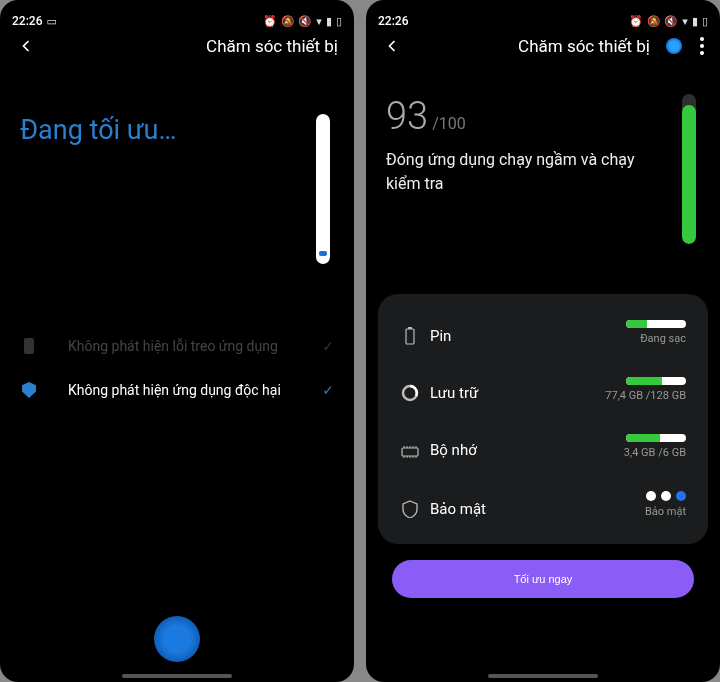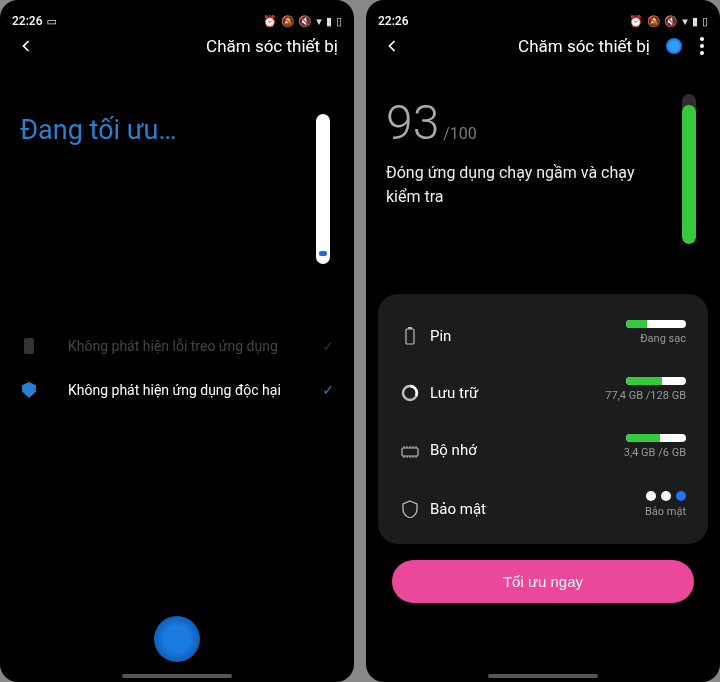--- a/index.html
+++ b/index.html
@@ -127,21 +127,21 @@
 
   
   .hero-right {
     padding: 30px 20px 0 20px;
     display: flex;
     gap: 12px;
   }
   .score-block { flex: 1; }
   .score {
     color: #aaa;
-    font-size: 48px;
+    font-size: 38px;
     font-weight: 300;
     display: inline-block;
     text-align: right;
   }
   .score-max { color: #777; font-size: 16px; margin-left: 4px; }
   .hero-sub {
     color: #eee;
     font-size: 16px;
     margin-top: 10px;
     line-height: 1.5;
@@ -186,23 +186,23 @@
     margin-bottom: 4px;
     margin-left: auto;
   }
   .mini-fill { position: absolute; left: 0; top: 0; bottom: 0; background: #36c93e; border-radius: 4px 0 0 4px; }
   .meta-text { color: #999; font-size: 11px; }
   .dots { display: flex; gap: 5px; justify-content: flex-end; margin-bottom: 4px; }
   .dot { width: 10px; height: 10px; border-radius: 5px; background: #fff; }
   .dot.b { background: #2a6ff0; }
 
   .cta {
-    background: #ec4899;
+    background: #8b5cf6;
     color: #fff;
-    font-size: 15px;
+    font-size: 11px;
     font-weight: 500;
     border: none;
     border-radius: 22px;
     padding: 13px 0;
     margin: 16px 26px 0 26px;
     cursor: pointer;
   }
 
   .battery-svg { width: 12px; height: 18px; }
   .storage-svg { width: 18px; height: 18px; }

